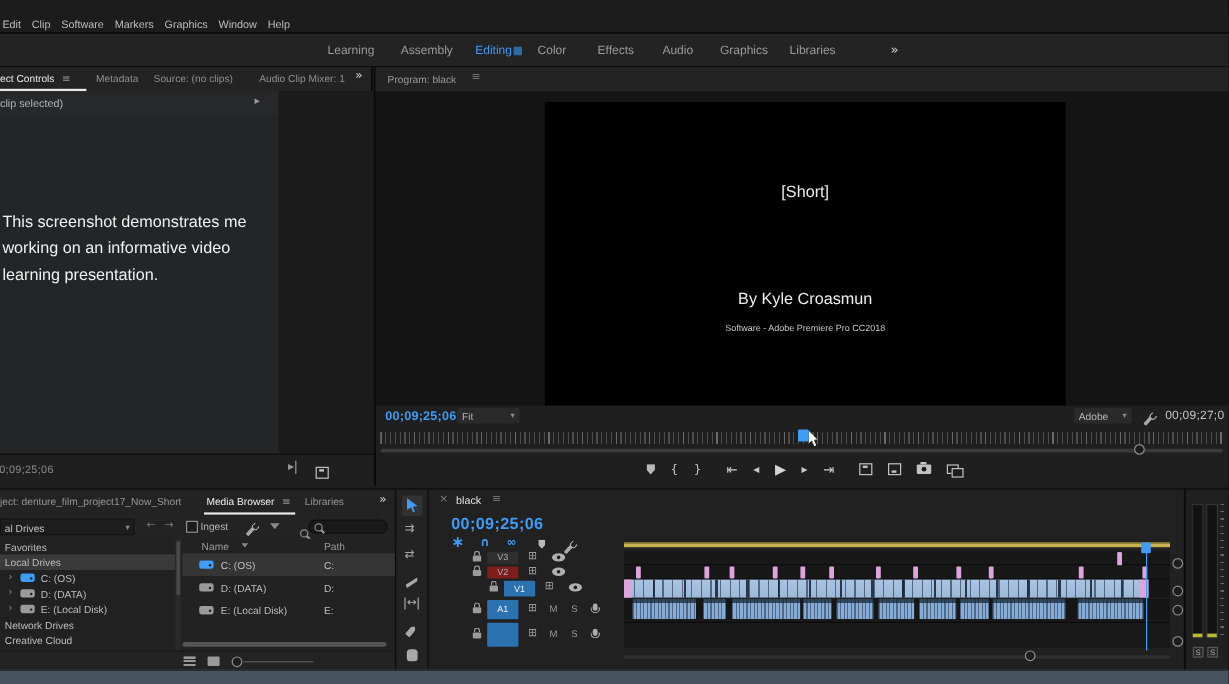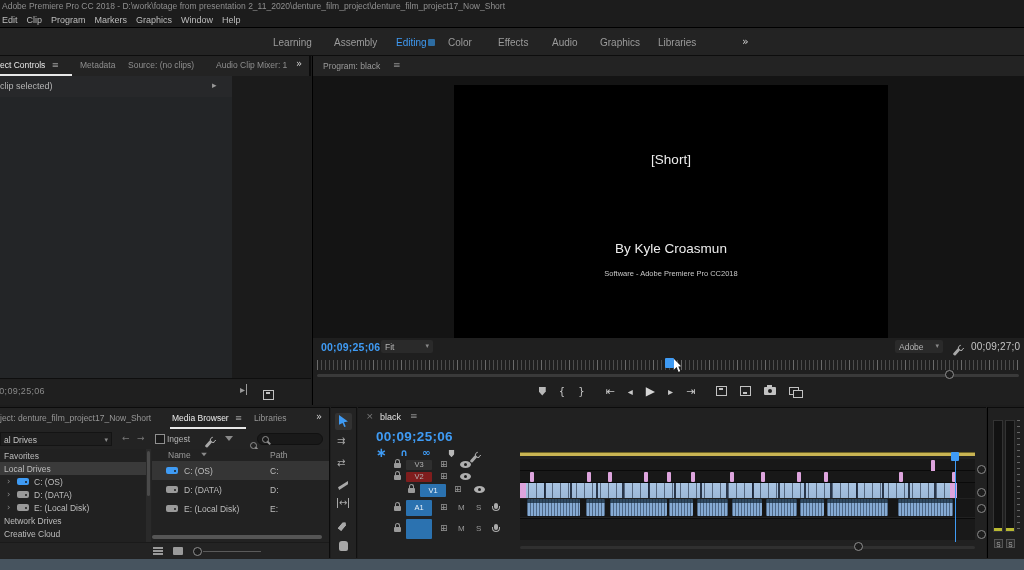--- a/index.html
+++ b/index.html
@@ -66,28 +66,25 @@
   .meter-ticks{background:repeating-linear-gradient(180deg,#666 0 1px,transparent 1px 6px);}
   .circle-handle{position:absolute;width:7px;height:7px;border:1.5px solid #8a8a8a;border-radius:50%;background:#1d1d1d;}
   .ws-tab{font-size:10px;color:#9b9b9b;}
   .ws-tab.active{color:#3f9bf4;}
 </style>
 </head>
 <body>
 
 <div class="screen">
 
-  <div class="abs" style="left:0;top:0;width:1024px;height:13px;background:#1c1c1c;">
-    <span class="abs" style="left:2px;top:1px;font-size:8.5px;color:#8f8f8f;white-space:nowrap;">Adobe Premiere Pro CC 2018 - D:\work\fotage from presentation 2_11_2020\denture_film_project\denture_film_project17_Now_Short</span>
-  </div>
 
   <div class="abs" style="left:0;top:13px;width:1024px;height:14px;background:#1c1c1c;display:flex;gap:9px;align-items:center;padding-left:2px;box-sizing:border-box;">
     <span style="font-size:9px;color:#bdbdbd;">Edit</span>
     <span style="font-size:9px;color:#bdbdbd;">Clip</span>
-    <span style="font-size:9px;color:#bdbdbd;">Program</span>
+    <span style="font-size:9px;color:#bdbdbd;">Software</span>
     <span style="font-size:9px;color:#bdbdbd;">Markers</span>
     <span style="font-size:9px;color:#bdbdbd;">Graphics</span>
     <span style="font-size:9px;color:#bdbdbd;">Window</span>
     <span style="font-size:9px;color:#bdbdbd;">Help</span>
   </div>
 
   <div class="abs" style="left:0;top:27px;width:1024px;height:29px;background:#232323;border-top:1px solid #000;border-bottom:1px solid #0d0d0d;box-sizing:border-box;">
     <span class="abs ws-tab" style="left:273px;top:9px;">Learning</span>
     <span class="abs ws-tab" style="left:334px;top:9px;">Assembly</span>
     <span class="abs ws-tab active" style="left:396px;top:9px;">Editing</span>
@@ -111,20 +108,25 @@
       <span class="abs" style="left:128px;top:4px;font-size:8.5px;color:#8f8f8f;">Source: (no clips)</span>
       <span class="abs" style="left:216px;top:4px;font-size:8.5px;color:#8f8f8f;">Audio Clip Mixer: 1</span>
       <span class="abs glyph" style="left:296px;top:2px;font-size:10px;color:#cfcfcf;">»</span>
     </div>
     <div class="abs" style="left:232px;top:20px;width:79px;height:302px;background:#1b1b1b;"></div>
     <div class="abs" style="left:0;top:20px;width:232px;height:21px;background:#27282a;overflow:hidden;">
       <span style="position:absolute;left:0;top:5px;font-size:9px;color:#b5b5b5;white-space:nowrap;">clip selected)</span>
       <span class="abs glyph" style="left:212px;top:4px;font-size:9px;color:#9a9a9a;">▸</span>
     </div>
     <div class="abs" style="left:0;top:41px;width:232px;height:281px;background:#232527;"></div>
+    <div class="abs" style="left:2px;top:118px;width:240px;font-size:13.5px;line-height:22px;color:#f0f0f0;">
+      <div>This screenshot demonstrates me</div>
+      <div>working on an informative video</div>
+      <div>learning presentation.</div>
+    </div>
     <div class="abs" style="left:0;top:322px;width:311px;height:27px;background:#1f1f1f;border-top:1px solid #0e0e0e;overflow:hidden;box-sizing:border-box;">
       <span style="position:absolute;left:-6px;top:7px;font-size:9px;color:#8a8a8a;letter-spacing:.3px;">00;09;25;06</span>
       <span class="abs glyph" style="left:240px;top:5px;font-size:10px;color:#9a9a9a;border-right:1.5px solid #9a9a9a;padding-right:1px;">▸</span>
       <span class="abs liftic" style="left:263px;top:7px;"></span>
     </div>
   </div>
 
   <div class="abs" style="left:312px;top:56px;width:712px;height:349px;background:#1f1f1f;border-left:1px solid #000;box-sizing:border-box;">
     <div class="abs" style="left:0;top:0;width:100%;height:20px;background:#232323;">
       <span class="abs" style="left:10px;top:5px;font-size:8.5px;color:#9a9a9a;">Program: black</span>

